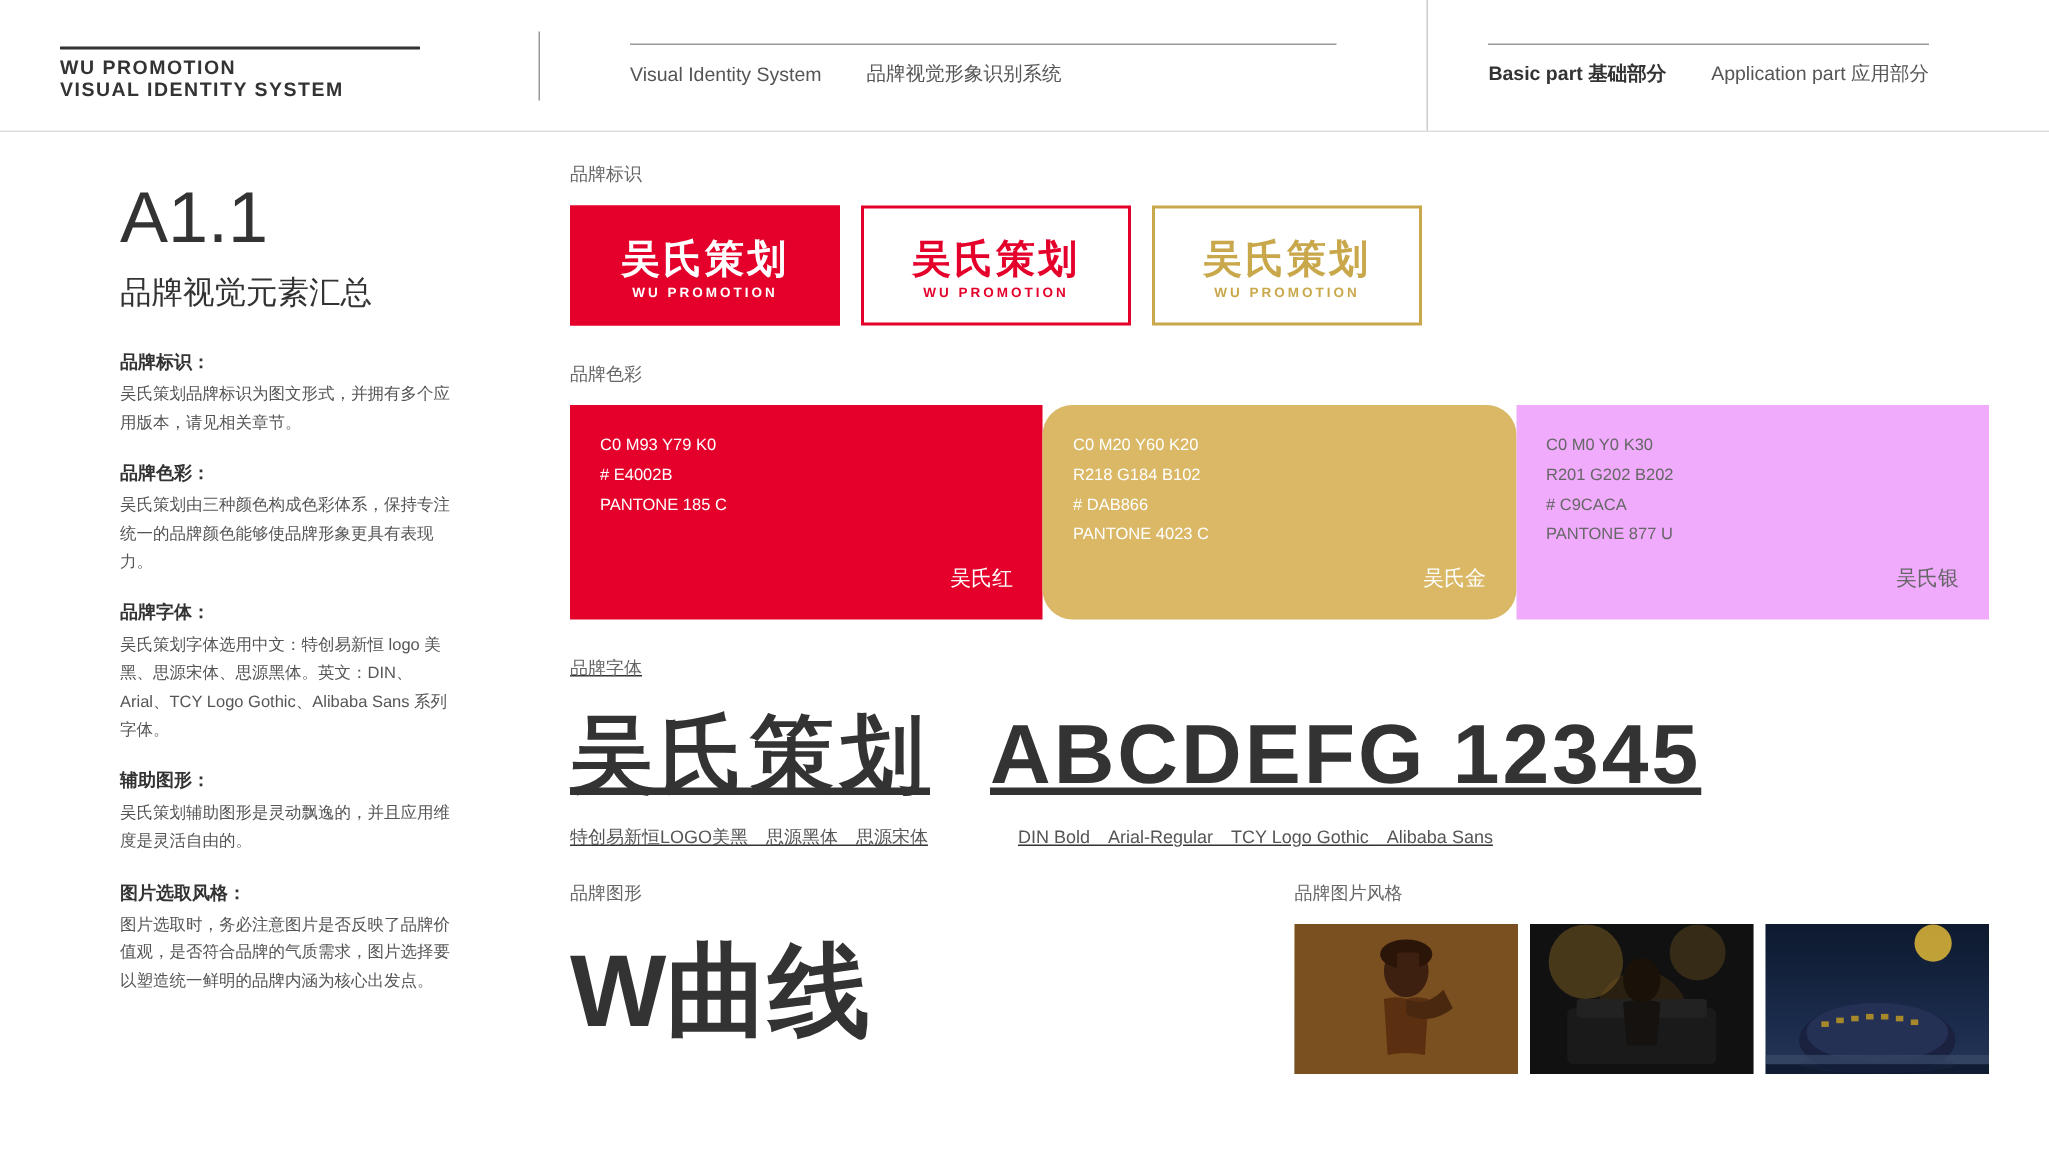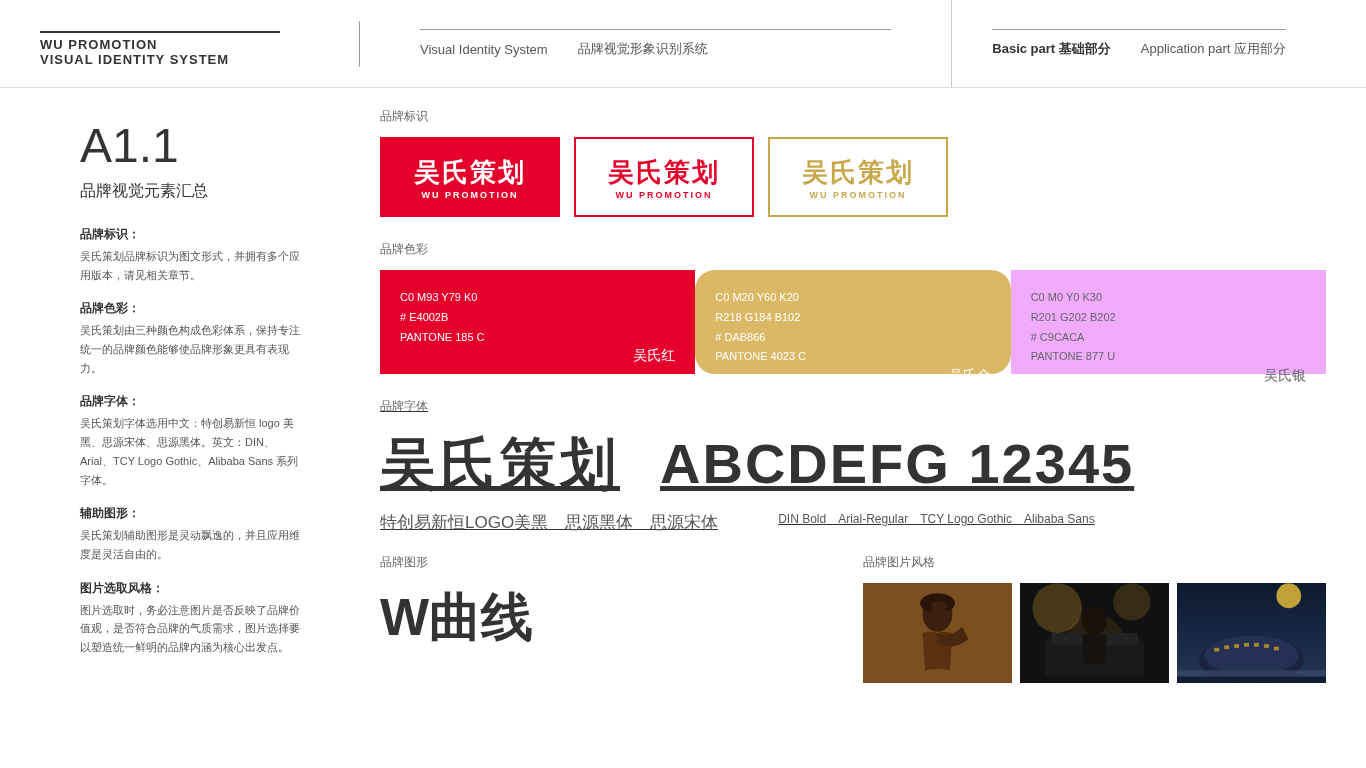--- a/index.html
+++ b/index.html
@@ -59,21 +59,21 @@
       flex-shrink: 0;
       border-right: none;
     }
     .sidebar-heading {
       font-size: 48px;
       font-weight: 300;
       color: #333;
       margin-bottom: 8px;
     }
     .sidebar-subtitle {
-      font-size: 16px;
+      font-size: 21px;
       font-weight: 400;
       color: #333;
       margin-bottom: 24px;
     }
     .sidebar-section {
       margin-bottom: 16px;
     }
     .sidebar-section-title {
       font-size: 12px;
       color: #333;
@@ -147,21 +147,21 @@
     .brand-logo-box.gold-outline .logo-cn-text,
     .brand-logo-box.gold-outline .logo-en-text {
       color: #C9A84C;
     }
 
     
     .brand-colors {
       display: flex;
       gap: 0;
       margin-bottom: 24px;
-      height: 104px;
+      height: 143px;
     }
     .color-swatch {
       flex: 1;
       padding: 18px 20px;
       display: flex;
       flex-direction: column;
       justify-content: space-between;
     }
     .color-swatch.wu-red {
       background: #E4002B;
@@ -212,21 +212,21 @@
       color: #333;
       letter-spacing: 2px;
     }
     .typo-labels {
       font-size: 12px;
       color: #555;
       display: flex;
       gap: 20px;
     }
     .w-curve-text {
-      font-size: 52px;
+      font-size: 68px;
       font-weight: 700;
       color: #333;
     }
     .photos-row {
       display: flex;
       gap: 8px;
     }
     .photo-box {
       flex: 1;
       height: 100px;
@@ -355,21 +355,21 @@
     </div>
 
     <div style="margin-bottom:20px;text-decoration:underline;">
       <div class="section-label">品牌字体</div>
       <div class="typography-demo">
         <span class="typo-cn">吴氏策划</span>
         <span class="typo-en">ABCDEFG 12345</span>
       </div>
       <div style="display:flex; gap:60px; margin-top:4px;">
         <div class="typo-labels">
-          <span style="font-size:17px;color:#555;">特创易新恒LOGO美黑　思源黑体　思源宋体</span>
+          <span style="font-size:12px;color:#555;">特创易新恒LOGO美黑　思源黑体　思源宋体</span>
         </div>
         <div class="typo-labels">
           <span style="font-size:12px;color:#555;">DIN Bold　Arial-Regular　TCY Logo Gothic　Alibaba Sans</span>
         </div>
       </div>
     </div>
 
     <div style="display:flex; gap:0;">
 
       <div style="flex:1; padding-right:20px;">

